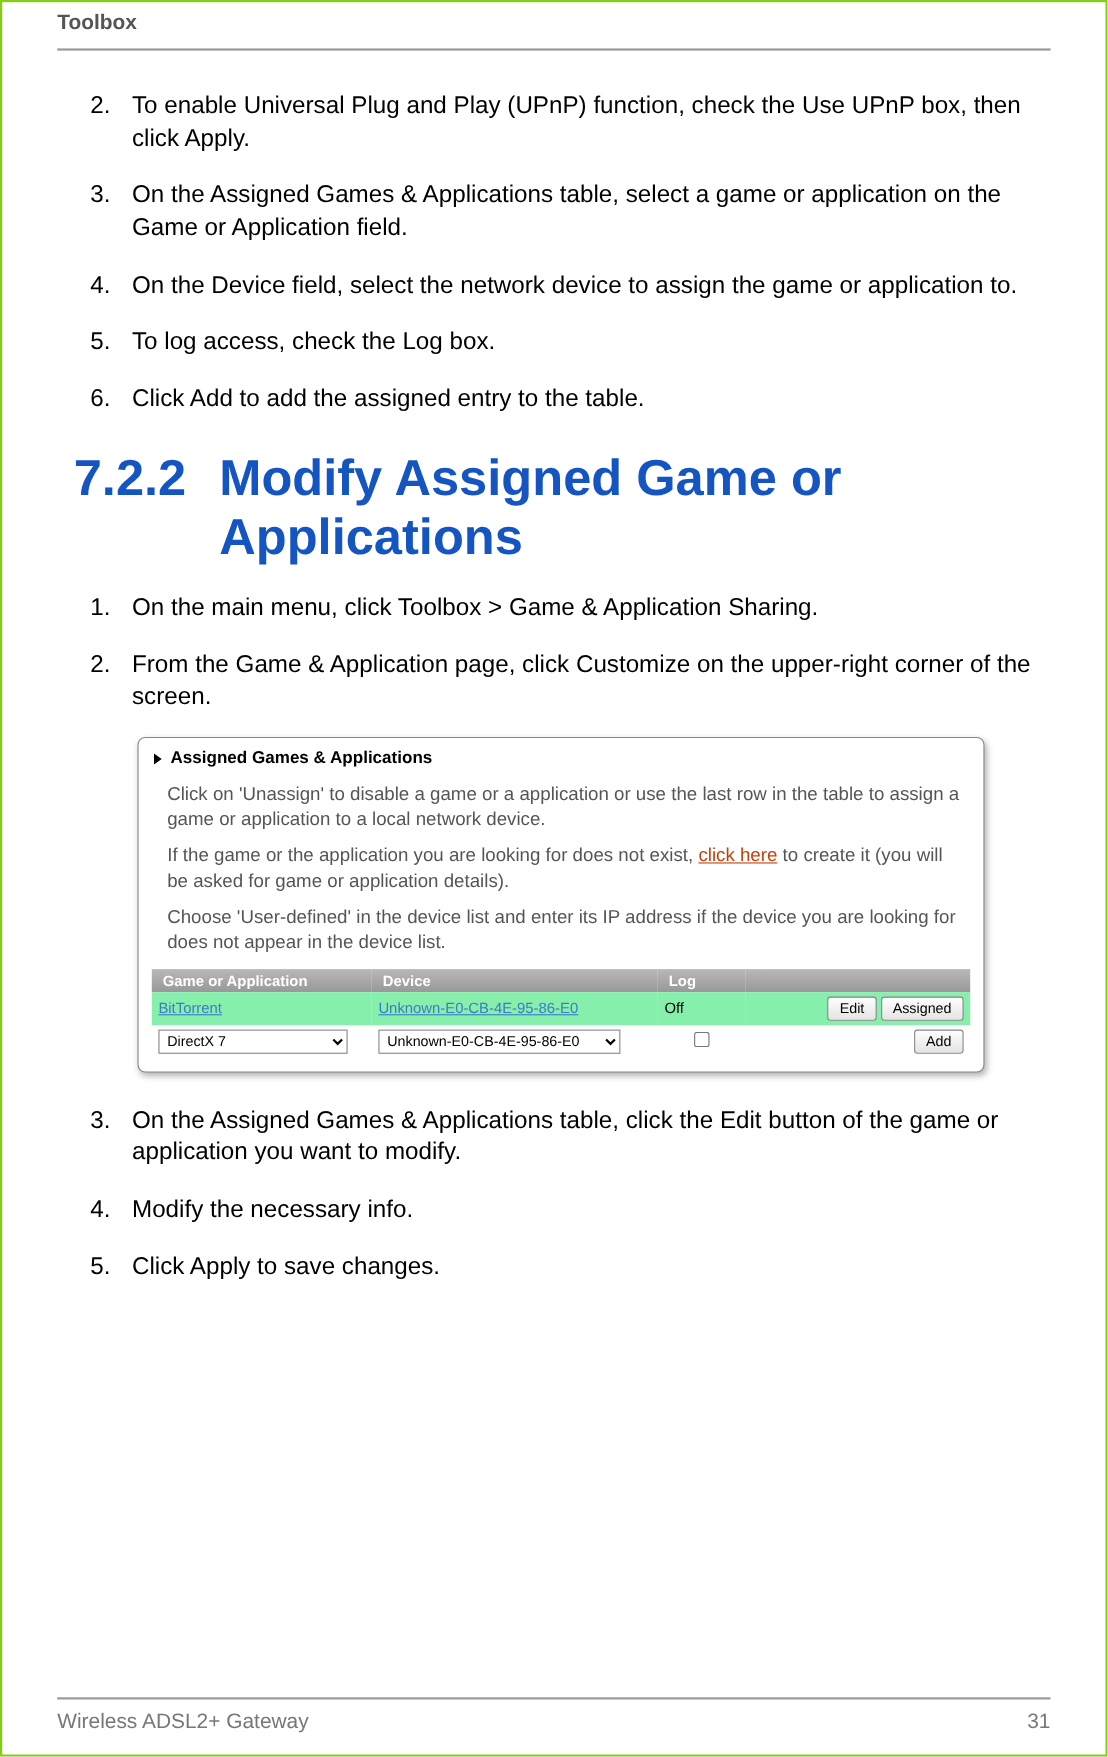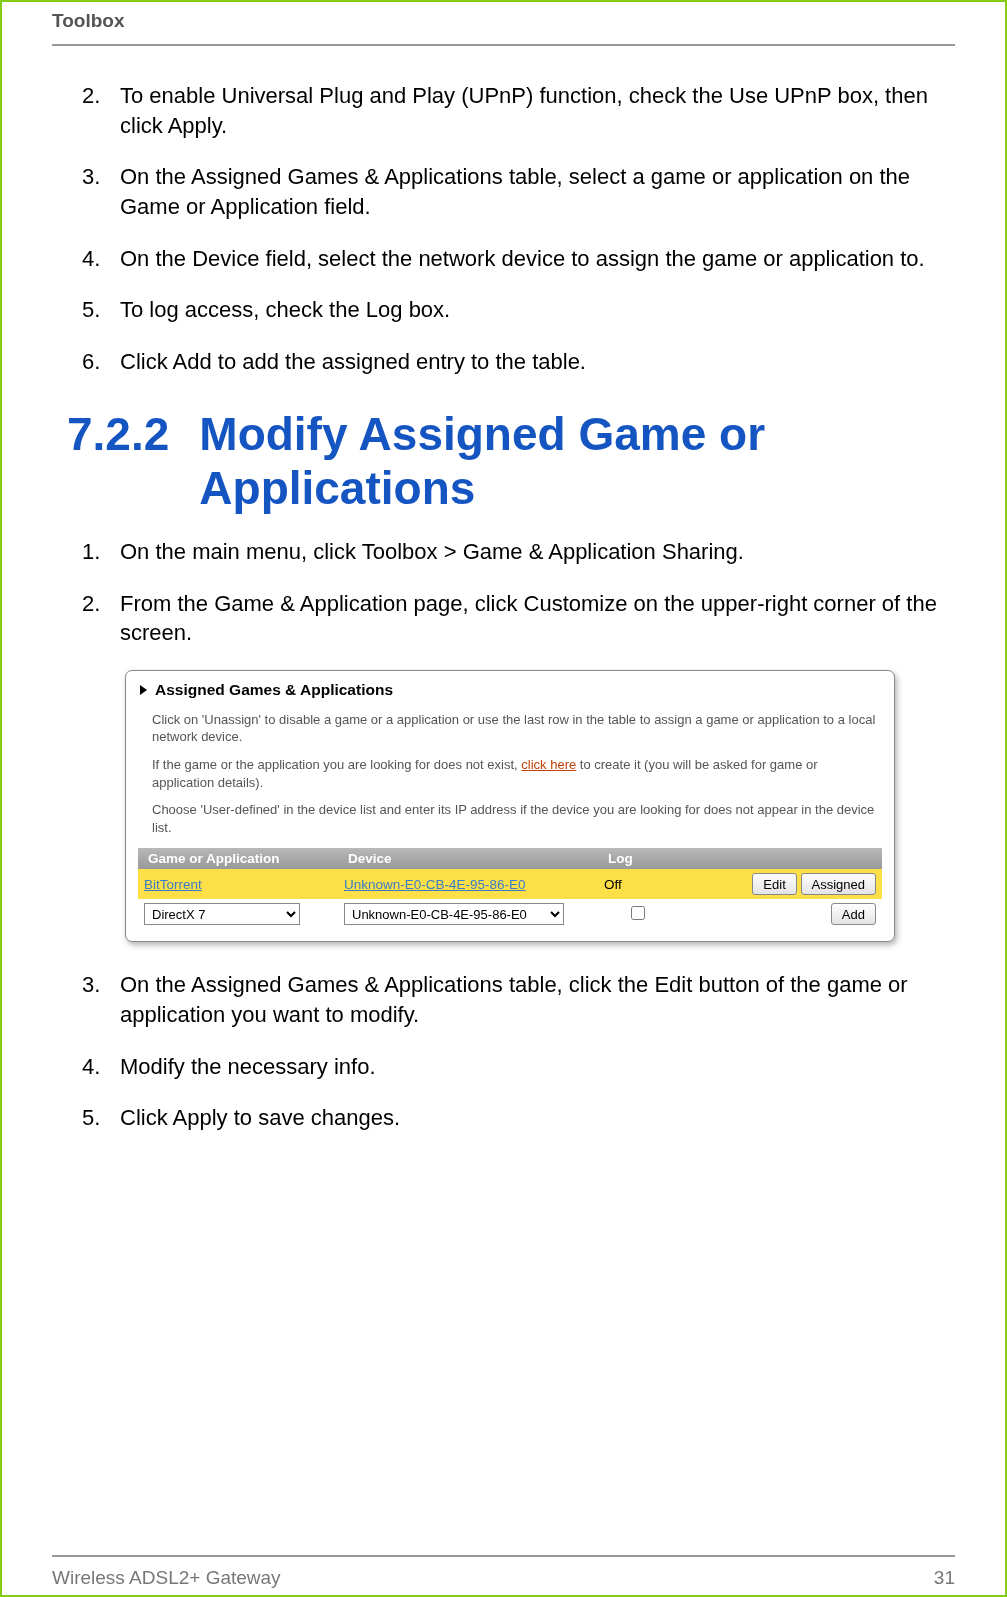--- a/index.html
+++ b/index.html
@@ -83,21 +83,21 @@
     }
     .caret {
       display: inline-block;
       width: 0; height: 0;
       border-top: 5px solid transparent;
       border-bottom: 5px solid transparent;
       border-left: 7px solid #000;
     }
     .fig-para {
       font-family: Tahoma, Arial, sans-serif;
-      font-size: 13px;
+      font-size: 17px;
       color: #555;
       padding: 6px 4px 4px 14px;
       line-height: 1.35;
     }
     .fig-link {
       color: #c2410c;
       text-decoration: underline;
       margin-top: 17px;
     }
     .fig-table {
@@ -113,21 +113,21 @@
       text-align: left;
       font-weight: bold;
       padding: 3px 10px;
       border: 0;
     }
     .fig-table td {
       padding: 4px 6px;
       vertical-align: middle;
     }
     .fig-table tr.row1 td {
-      background: #fde047;
+      background: #86efac;
     }
     .fig-dropdown {
       font-family: Tahoma, Arial, sans-serif;
       font-size: 13px;
       height: 22px;
       border: 1px solid #888;
       background: #fff;
       padding: 1px 3px;
     }
     .fig-btn {
@@ -138,21 +138,21 @@
       border: 1px solid #888;
       background: linear-gradient(#fefefe,#e4e4e4);
       border-radius: 3px;
     }
     .fig-checkbox {
       width: 14px; height: 14px;
     }
     .fig-cell-link { color: #3b7cc9; text-decoration: underline; }
     .footer {
       position: absolute;
-      bottom: 6px;
+      bottom: 18px;
       left: 50px;
       right: 50px;
       border-top: 2px solid #999;
       padding-top: 10px;
       display: flex;
       justify-content: space-between;
       color: #777;
       font-size: 19px;
       font-weight: 500;
     }
@@ -230,21 +230,21 @@
               <td><a href="#" class="fig-cell-link">BitTorrent</a></td>
               <td><a href="#" class="fig-cell-link">Unknown-E0-CB-4E-95-86-E0</a></td>
               <td>Off</td>
               <td style="text-align:right; white-space:nowrap;">
                 <button class="fig-btn">Edit</button>
                 <button class="fig-btn">Assigned</button>
               </td>
             </tr>
             <tr>
               <td>
-                <select class="fig-dropdown" style="width:156px">
+                <select class="fig-dropdown" style="width:172px">
                   <option>DirectX 7</option>
                 </select>
               </td>
               <td>
                 <select class="fig-dropdown" style="width:220px">
                   <option>Unknown-E0-CB-4E-95-86-E0</option>
                 </select>
               </td>
               <td style="text-align:center">
                 <input type="checkbox" class="fig-checkbox" style="">

